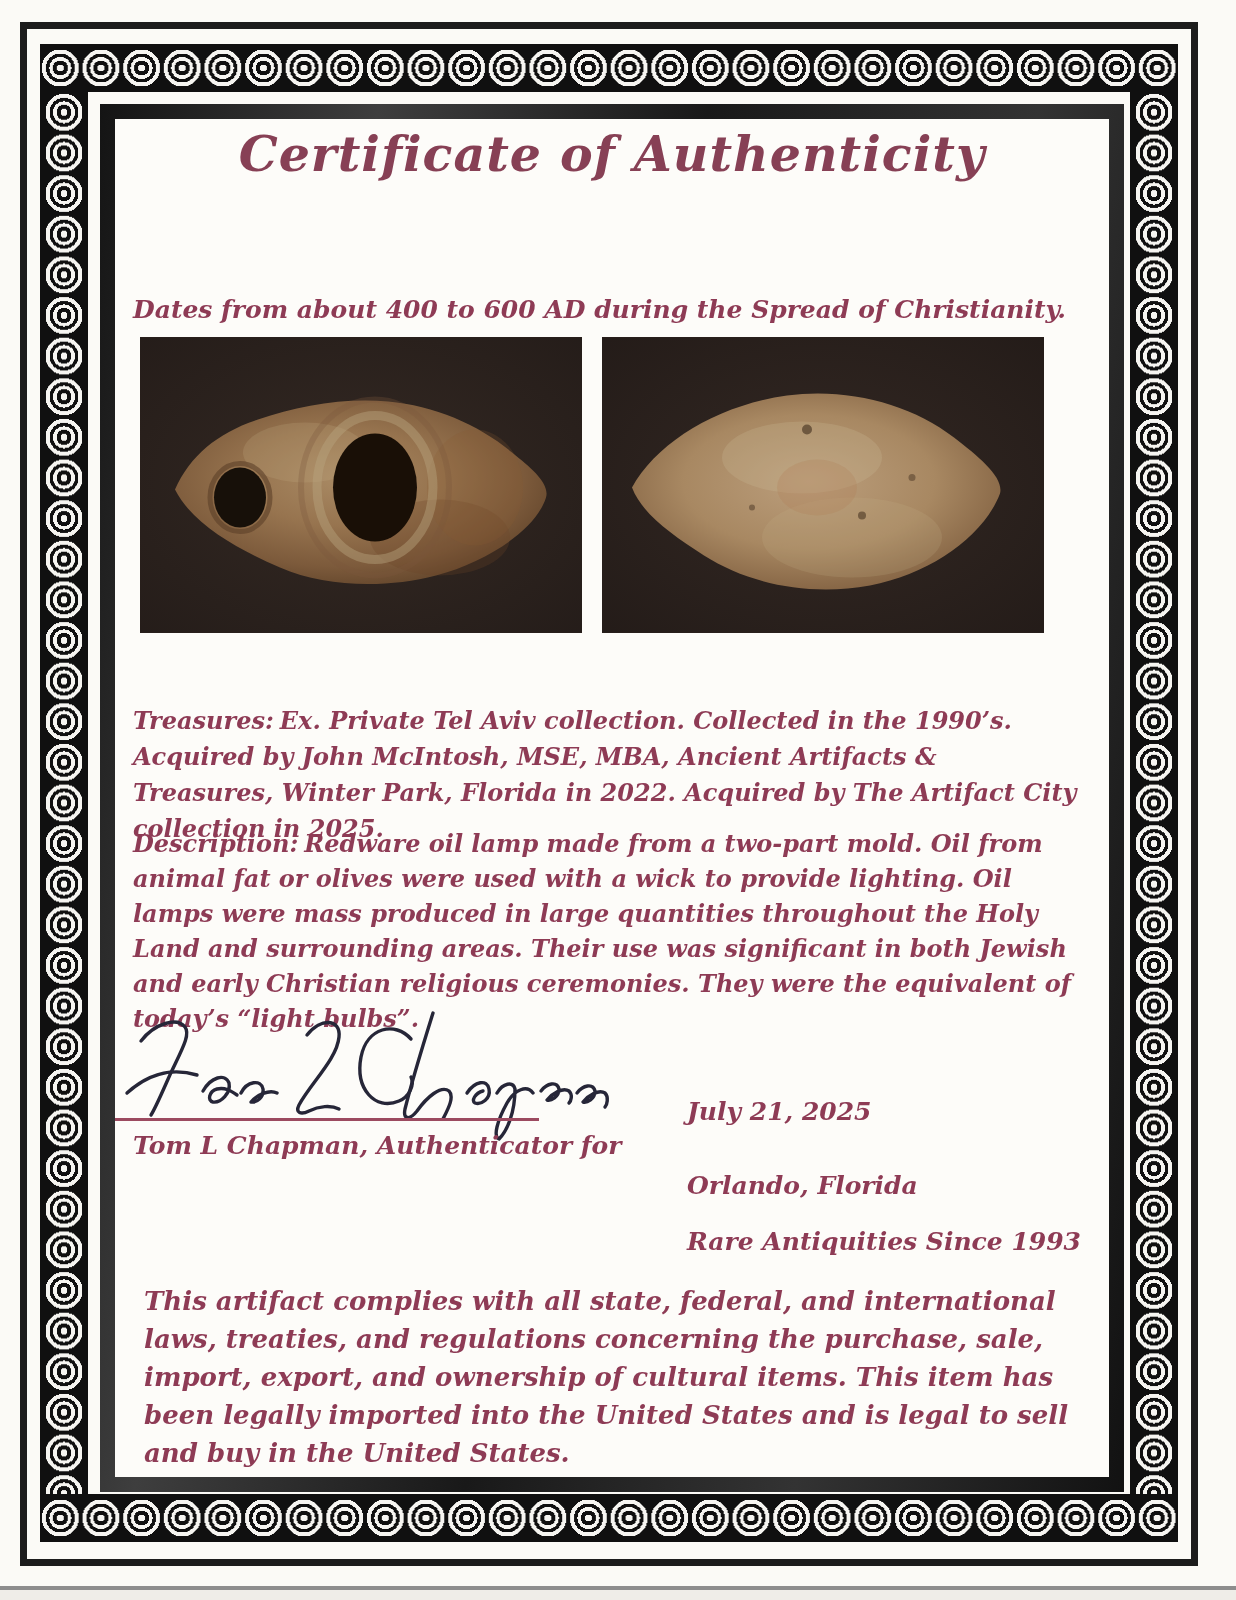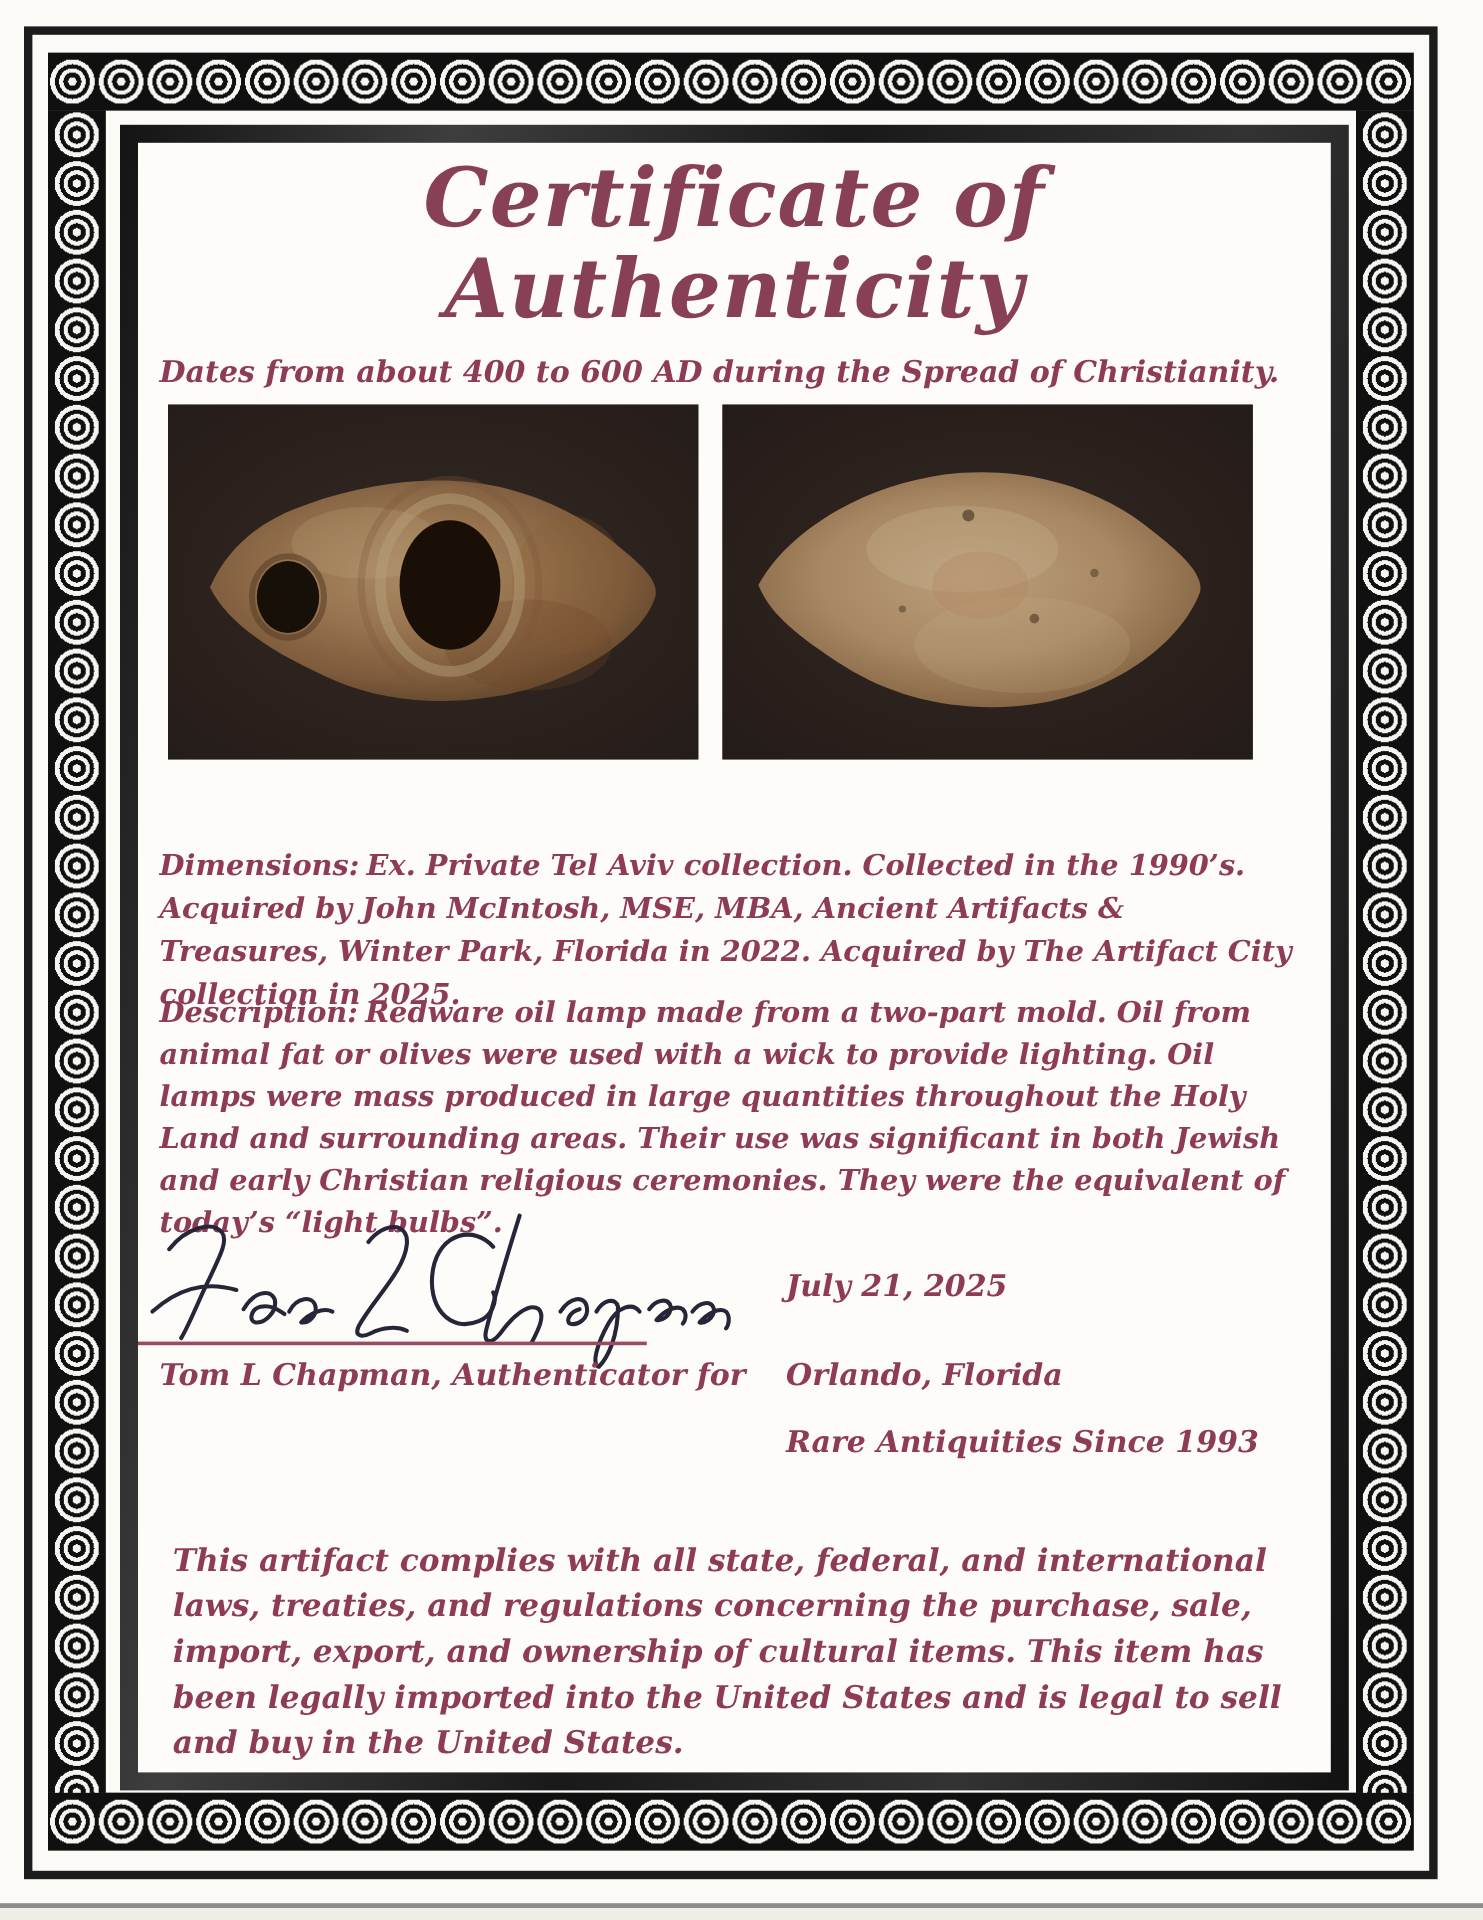--- a/index.html
+++ b/index.html
@@ -35,36 +35,36 @@
   .frame-inner{
     position:absolute; left:100px; top:104px; width:1024px; height:1388px;
     background:linear-gradient(100deg,#141414,#3e3e3e 22%,#191919 48%,#333 74%,#121212);
   }
   .frame-inner .paper{position:absolute; inset:15px; background:#fdfcf9;}
   
   .content{position:absolute; left:115px; top:119px; width:994px; height:1358px; color:#8e3b55;}
   .content *{font-style:italic; font-weight:bold;}
   .title{
     position:absolute; left:0; top:8px; width:100%; text-align:center;
-    font-size:68px; line-height:1.12; color:#874055; letter-spacing:1px; margin:0;
+    font-size:49px; line-height:1.12; color:#874055; letter-spacing:1px; margin:0;
   }
   .intro{position:absolute; left:18px; font-size:25px; white-space:nowrap; margin:0;}
   .intro-1{top:118px;} .intro-2{top:176px;}
   .photo{position:absolute; top:218px; width:442px; height:296px; background:#2b211e;}
   .photo-left{left:25px;} .photo-right{left:487px;}
   .photo svg{display:block; width:100%; height:100%;}
   .para{position:absolute; left:18px; width:952px; font-size:24px; line-height:35px; margin:0;}
   .para .lbl{margin-right:6px;}
   .dimensions{top:528px;}
   .provenance{top:584px; line-height:36px;}
   .description{top:707px;}
   .sig-script{position:absolute; left:-4px; top:882px; width:520px; height:140px;}
   .sig-line{position:absolute; left:0; top:999px; width:424px; height:3px; background:#9c4a60;}
   .sig-cell{position:absolute; font-size:25px; white-space:nowrap; margin:0;}
-  .col-l{left:18px;} .col-r{left:540px;}
+  .col-l{left:18px;} .col-r{left:572px;margin-top:40px;}
   .row-date{top:938px;} .row-1{top:1012px;} .row-2{top:1068px;}
   .legal{position:absolute; left:18px; top:1152px; width:958px; font-size:26px; line-height:38px; margin:11px;}
   
   .scan-edge-line{position:absolute; left:0; top:1586px; width:1236px; height:4px; background:#8d8d8d;}
   .scan-edge-shadow{position:absolute; left:0; top:1590px; width:1236px; height:10px; background:#efede8;}
 </style>
 </head>
 <body>
 
 <div class="scan">
@@ -134,21 +134,21 @@
         <ellipse cx="215" cy="150" rx="40" ry="28" fill="#b07a52" opacity="0.25"></ellipse>
         <circle cx="205" cy="92" r="5" fill="#3f2d1c" opacity="0.6"></circle>
         <circle cx="260" cy="178" r="4" fill="#3f2d1c" opacity="0.55"></circle>
         <circle cx="150" cy="170" r="3" fill="#4a3624" opacity="0.5"></circle>
         <circle cx="310" cy="140" r="3.5" fill="#4a3624" opacity="0.5"></circle>
       </svg>
     </div>
 
 
     <p class="para provenance">
-      <span class="lbl">Dimensions:</span><span>Ex. Private Tel Aviv collection. Collected in the 1990’s. Acquired by John McIntosh, MSE, MBA, Ancient Artifacts &amp; Treasures, Winter Park, Florida in 2022. Acquired by The Artifact City collection in 2025.</span>
+      <span class="lbl">Treasures:</span><span>Ex. Private Tel Aviv collection. Collected in the 1990’s. Acquired by John McIntosh, MSE, MBA, Ancient Artifacts &amp; Treasures, Winter Park, Florida in 2022. Acquired by The Artifact City collection in 2025.</span>
     </p>
 
     <p class="para description">
       <span class="lbl">Description:</span><span>Redware oil lamp made from a two-part mold. Oil from animal fat or olives were used with a wick to provide lighting. Oil lamps were mass produced in large quantities throughout the Holy Land and surrounding areas. Their use was significant in both Jewish and early Christian religious ceremonies. They were the equivalent of today’s “light bulbs”.</span>
     </p>
 
     <svg class="sig-script" viewBox="0 0 520 140">
       <g fill="none" stroke="#262638" stroke-width="3.4" stroke-linecap="round" stroke-linejoin="round">
         <path d="M30,40 C44,22 66,16 74,26 C80,34 70,50 58,76 C50,94 44,108 40,114"></path>
         <path d="M16,92 C36,74 58,66 86,74"></path>

